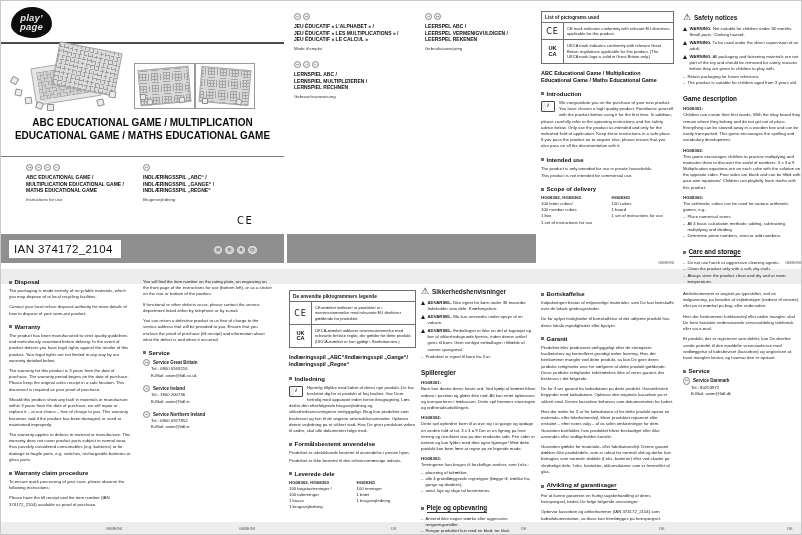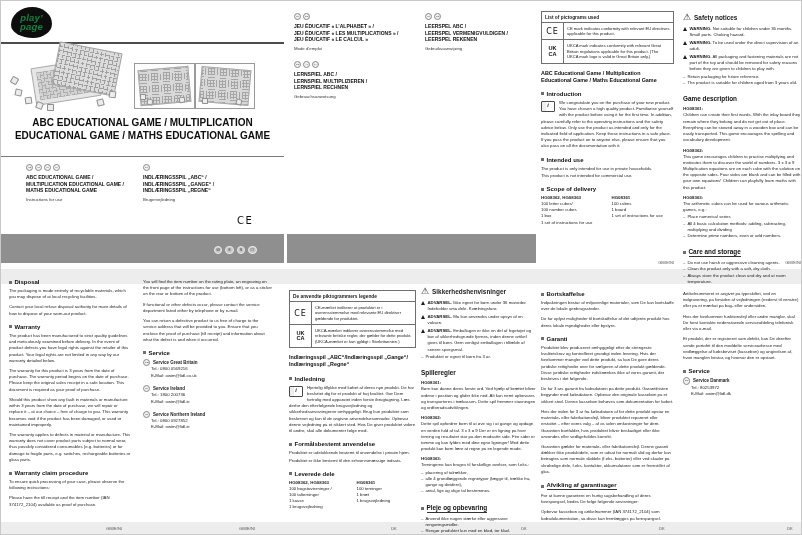--- a/index.html
+++ b/index.html
@@ -15,21 +15,21 @@
   .modl{font-size:4.4px;font-weight:bold;margin:4px 0 1px 0;}
   .bl{display:flex;gap:2px;font-size:4.3px;line-height:1.45;}
   .bl::before{content:"–";flex:0 0 auto;color:#333;}
   .warnl{display:flex;gap:2.5px;font-size:4.3px;line-height:1.45;margin-bottom:1.5px;}
   .warnl .wb{font-weight:bold;}
   .tri{width:0;height:0;border-left:2.6px solid transparent;border-right:2.6px solid transparent;
        border-bottom:4.6px solid #1c1c1c;flex:0 0 auto;margin-top:1px;}
   .bigtri{font-size:9px;line-height:9px;color:#111;}
 
   
-  .logo{left:10px;top:6px;width:41px;height:31px;background:#0d0d0d;color:#15803d;
+  .logo{left:10px;top:6px;width:41px;height:31px;background:#0d0d0d;color:#e5e5e5;
         border-radius:52% 48% 46% 54% / 58% 54% 46% 42%;
         display:flex;flex-direction:column;align-items:center;justify-content:center;
         font-weight:bold;font-style:italic;}
   .logo span{font-size:9.5px;line-height:8.5px;letter-spacing:0.2px;}
   .rule-top{left:0;top:41px;width:283px;height:2px;background:#4c4c4c;}
   .rule-title{left:0;top:155px;width:283px;height:1px;background:#7a7a7a;}
   .cover-title{left:0;top:116px;width:283px;text-align:center;font-weight:bold;font-size:10px;line-height:12.5px;color:#0d0d0d;}
   .ce-small{left:236px;top:214px;font-size:10px;letter-spacing:1.5px;color:#111;font-family:"DejaVu Sans",sans-serif;}
 
   
@@ -161,20 +161,23 @@
     <div class="bl1">INDLÆRINGSSPIL „ABC“ /</div>
     <div class="bl1">INDLÆRINGSSPIL „GANGE“ /</div>
     <div class="bl1">INDLÆRINGSSPIL „REGNE“</div>
     <div class="sub">Brugervejledning</div>
   </div>
 
   <div class="abs ce-small">CE</div>
 
   <div class="abs band band-a"></div>
   <div class="abs band band-b"></div>
+  <div class="abs ianbox">
+    <span>IAN 374172_2104</span>
+  </div>
   <div class="abs bandflags">
     <span class="flag">GB</span>
     <span class="flag">IE</span>
     <span class="flag">NI</span>
     <span class="flag">CY</span>
   </div>
 
   <div class="abs midstrip"></div>
   <div class="abs botstrip"></div>
 

